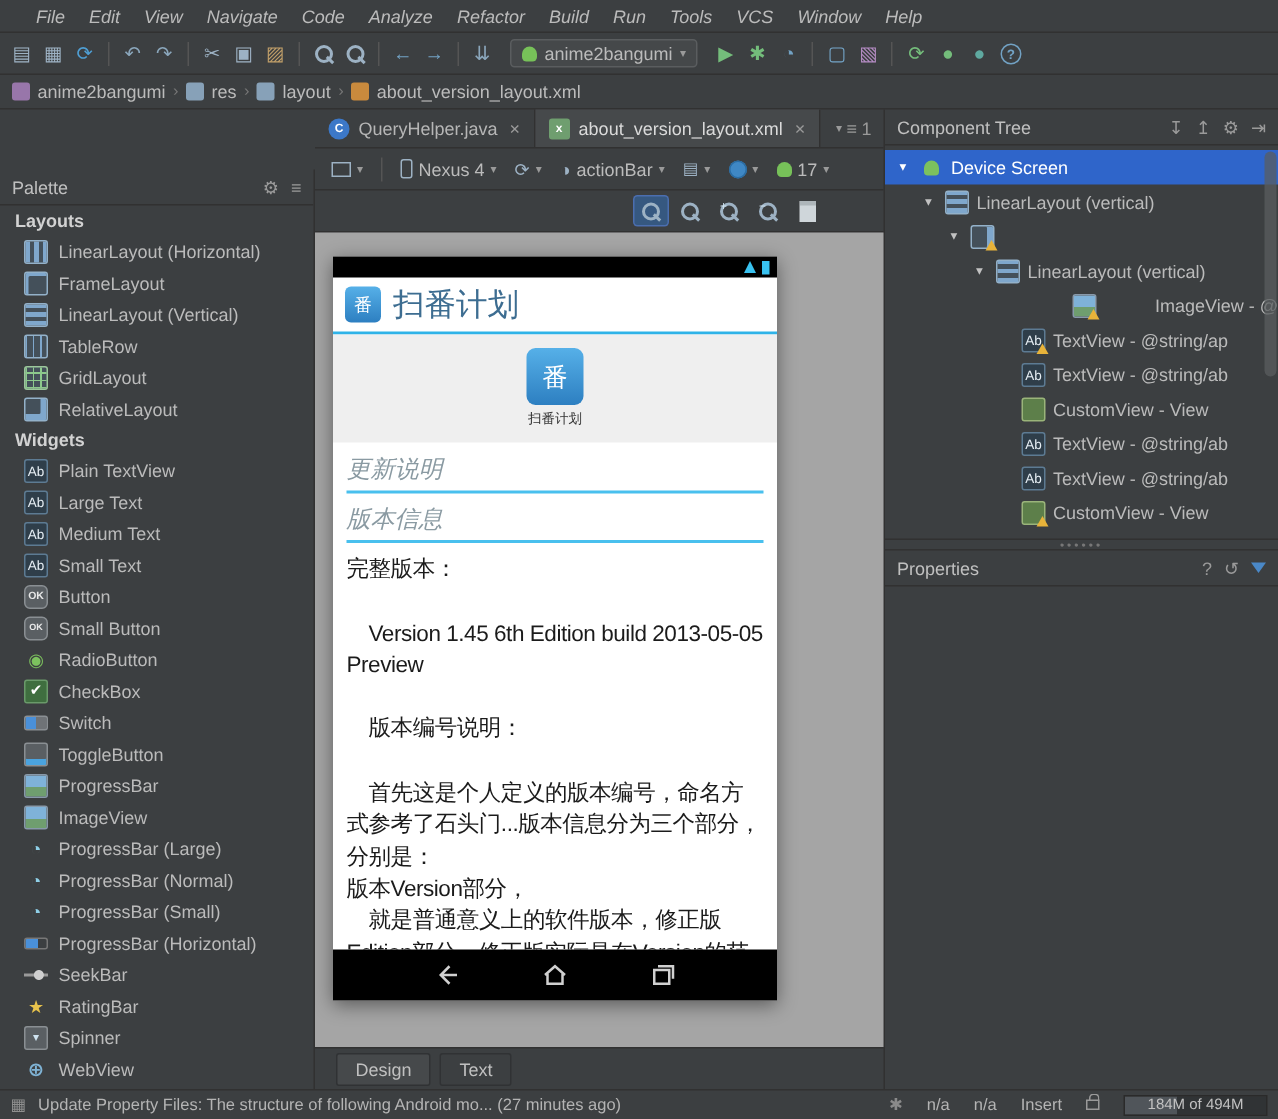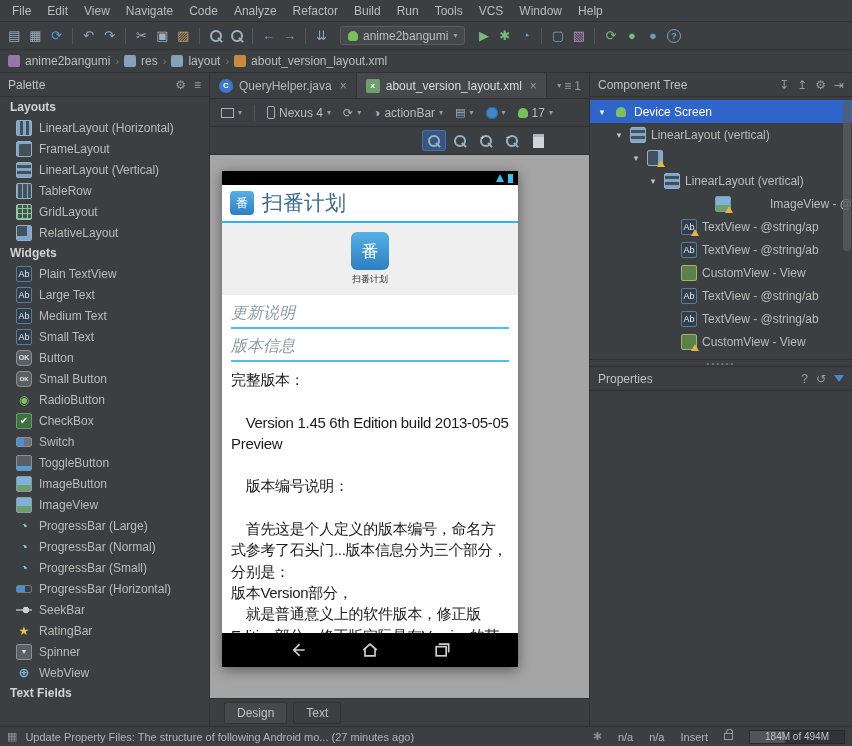--- a/index.html
+++ b/index.html
@@ -1,20 +1,20 @@
 <!DOCTYPE html>
 <html><head>
 <meta charset="utf-8">
 <style>
   * { box-sizing: border-box; margin: 0; padding: 0; }
   html,body { width:852px; height:746px; overflow:hidden; }
   body { font-family:"Liberation Sans","DejaVu Sans",sans-serif; font-size:12px; color:#bbbbbb; background:#3c3f41; position:relative; }
 
   
-  .menubar { height:22px; display:flex; align-items:center; padding-left:4px; background:#3c3f41; border-bottom:1px solid #313131; }
+  .menubar { height:22px; display:flex; align-items:center; padding-left:16px; background:#3c3f41; border-bottom:1px solid #313131;font-style:italic; }
   .menu-item { padding:3px 8px; cursor:default; }
   .toolbar { height:28px; display:flex; align-items:center; padding:0 4px; border-bottom:1px solid #313131; }
   .tb-group { display:inline-flex; align-items:center; }
   .tb-icon { width:21px; height:20px; display:inline-flex; align-items:center; justify-content:center; font-size:13px; }
   .tb-sep { width:1px; height:16px; background:#555; margin:0 5px; display:inline-block; }
   .run-config { display:inline-flex; align-items:center; gap:5px; border:1px solid #5a5d5f; border-radius:3px; padding:1px 7px; height:19px; background:#45484a; margin:0 8px; }
   .droid-dot { width:10px; height:10px; border-radius:50% 50% 30% 30%; background:#77c159; display:inline-block; }
   .caret { font-size:8px; color:#9a9a9a; }
   .badge { width:14px; height:14px; border-radius:50%; border:1px solid currentColor; display:inline-flex; align-items:center; justify-content:center; font-size:9px; font-weight:bold; }
   .lens { width:14px; height:14px; position:relative; display:inline-block; }
@@ -25,21 +25,21 @@
   .bc-sep { color:#777; font-size:11px; }
   .bi { width:12px; height:12px; border-radius:2px; display:inline-block; }
   .bi.project-icon { background:#9876aa; }
   .bi.folder-icon { background:#87a1b8; }
   .bi.xml-file-icon { background:#c98a3d; }
 
   
   .main { position:absolute; top:73px; left:0; right:0; bottom:20px; display:flex; }
 
   
-  .palette { width:210px; border-right:1px solid #313131; display:flex; flex-direction:column; overflow:hidden; }
+  .palette { width:210px; border-right:1px solid #313131; display:flex; flex-direction:column; overflow:hidden;margin-top:40px; }
   .panel-header { height:24px; flex:none; display:flex; align-items:center; justify-content:space-between; padding:0 8px; border-bottom:1px solid #313131; color:#c0c0c0; }
   .ph-icons { display:inline-flex; align-items:center; gap:8px; color:#9a9a9a; font-size:12px; }
   .palette-list { flex:1; overflow:hidden; padding-top:0; }
   .pal-section { height:20px; display:flex; align-items:center; padding-left:10px; font-weight:bold; color:#d2d2d2; }
   .pal-item { height:21px; display:flex; align-items:center; gap:7px; padding-left:16px; }
   .pal-label { white-space:nowrap; }
   .pi { width:16px; height:16px; flex:none; display:inline-flex; align-items:center; justify-content:center; border-radius:2px; font-size:8px; font-weight:bold; position:relative; }
   .pi.framelayout-icon { border:1px solid #93b1c9; background:#44505a; box-shadow:inset 2px 2px 0 #7fa7cc; }
   .pi.linearlayout-horizontal-icon { border:1px solid #93b1c9; background:repeating-linear-gradient(90deg,#7fa7cc 0 3px,#44505a 3px 6px); }
   .pi.linearlayout-vertical-icon { border:1px solid #93b1c9; background:repeating-linear-gradient(0deg,#7fa7cc 0 3px,#44505a 3px 6px); }
@@ -307,21 +307,21 @@
           <div class="pal-item">
             <span class="pi switch-icon"></span>
             <span class="pal-label">Switch</span>
           </div>
           <div class="pal-item">
             <span class="pi togglebutton-icon"></span>
             <span class="pal-label">ToggleButton</span>
           </div>
           <div class="pal-item">
             <span class="pi imagebutton-icon"></span>
-            <span class="pal-label">ImageButton</span>
+            <span class="pal-label">ProgressBar</span>
           </div>
           <div class="pal-item">
             <span class="pi imageview-icon"></span>
             <span class="pal-label">ImageView</span>
           </div>
           <div class="pal-item">
             <span class="pi progressbar-icon">◔</span>
             <span class="pal-label">ProgressBar (Large)</span>
           </div>
           <div class="pal-item">

